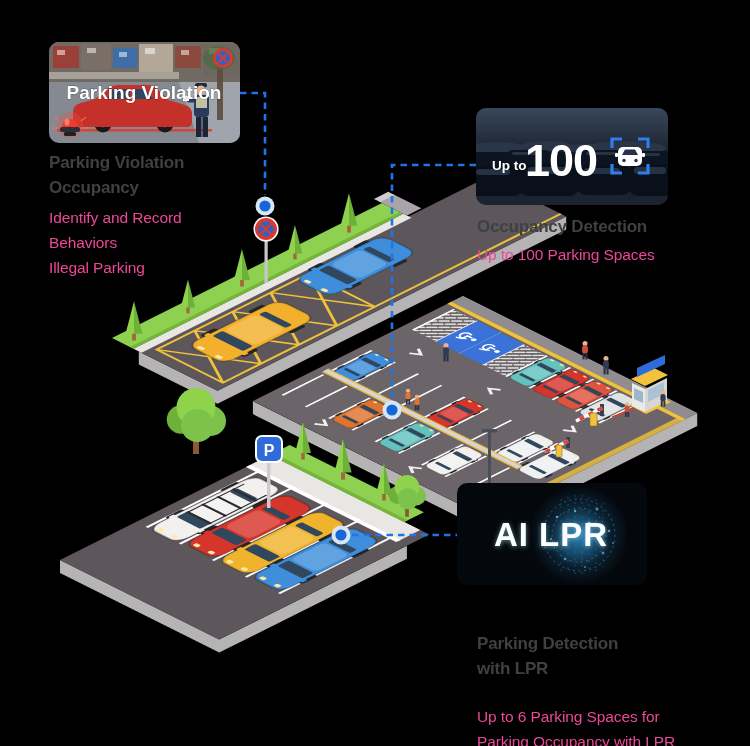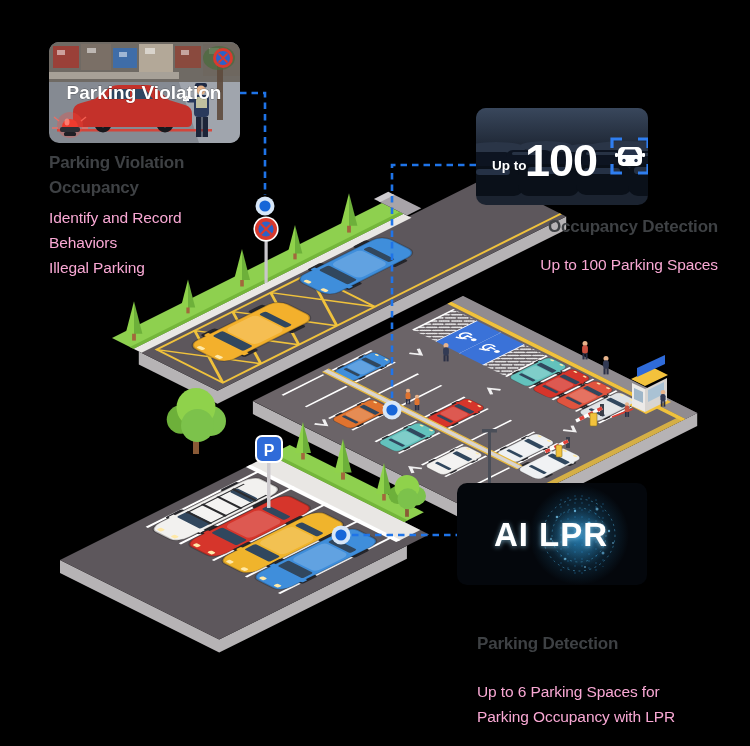--- a/index.html
+++ b/index.html
@@ -1,29 +1,29 @@
 <!DOCTYPE html>
 <html><head>
 <meta charset="utf-8">
 <style>
   html,body{margin:0;padding:0;background:#000;}
   #stage{position:relative;width:750px;height:746px;background:#000;overflow:hidden;
          font-family:"Liberation Sans","DejaVu Sans",sans-serif;}
   #scene{position:absolute;left:0;top:0;}
   .card{position:absolute;border-radius:10px;overflow:hidden;}
   #card-violation{left:49px;top:42px;width:191px;height:101px;}
-  #card-occupancy{left:476px;top:108px;width:172px;height:97px;}
+  #card-occupancy{left:476px;top:108px;width:192px;height:97px;}
   #card-lpr{left:457px;top:483px;width:190px;height:102px;}
   .tblock{position:absolute;}
   .tblock .title{font-size:17px;font-weight:700;line-height:25px;color:#3e4144;letter-spacing:-0.2px;}
-  .tblock .body{font-size:15.5px;font-weight:400;line-height:25px;color:#f9a8d4;letter-spacing:-0.1px;}
+  .tblock .body{font-size:15.5px;font-weight:400;line-height:25px;color:#ec4899;letter-spacing:-0.1px;}
   #block-violation{left:49px;top:150px;width:210px;}
   #block-violation .body{margin-top:5px;}
-  #block-occupancy{left:488px;top:214px;width:230px;text-align:right;}
-  #block-occupancy .body{margin-top:13px;}
+  #block-occupancy{left:477px;top:214px;width:230px;}
+  #block-occupancy .body{margin-top:3px;}
   #block-lpr{left:477px;top:631px;width:240px;}
   #block-lpr .body{margin-top:23px;}
   .line{display:block;}
 </style>
 </head>
 <body>
 
 <div id="stage">
 
 <svg id="scene" width="750" height="746" viewBox="0 0 750 746">
@@ -412,20 +412,21 @@
 </div>
 
 <div class="tblock" id="block-occupancy">
   <div class="title">Occupancy Detection</div>
   <div class="body">Up to 100 Parking Spaces</div>
 </div>
 
 <div class="tblock" id="block-lpr">
   <div class="title">
     <span class="line">Parking Detection</span>
+    <span class="line">with LPR</span>
   </div>
   <div class="body">
     <span class="line">Up to 6 Parking Spaces for</span>
     <span class="line">Parking Occupancy with LPR</span>
   </div>
 </div>
 
 </div>
 
 </body></html>

